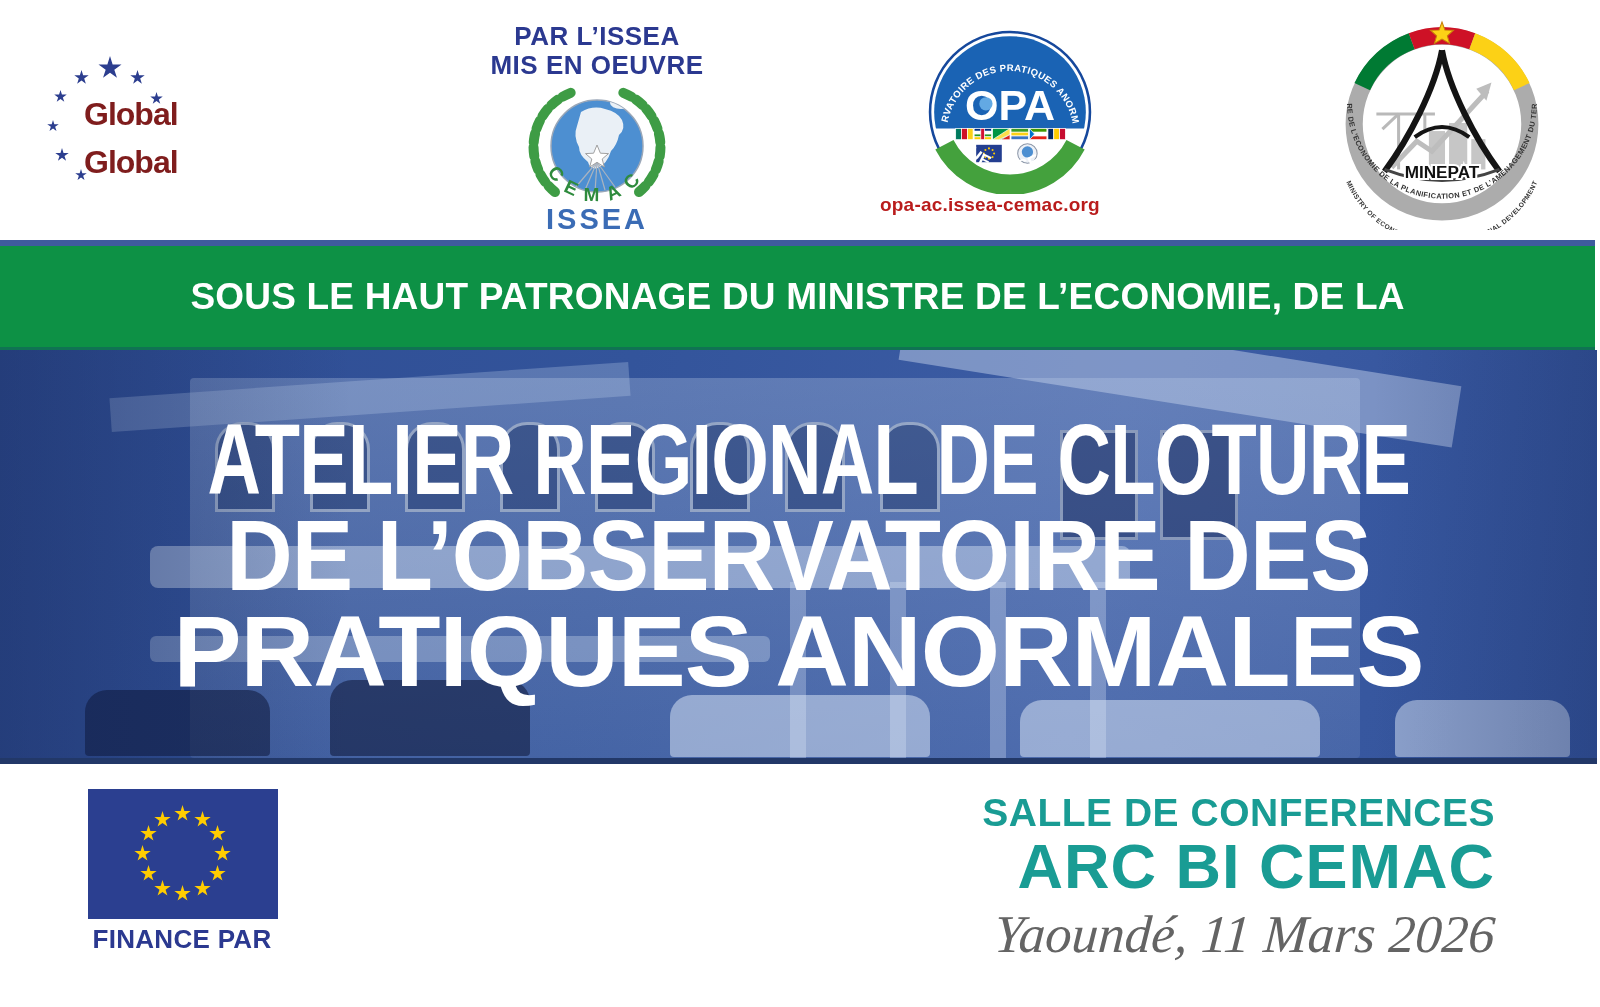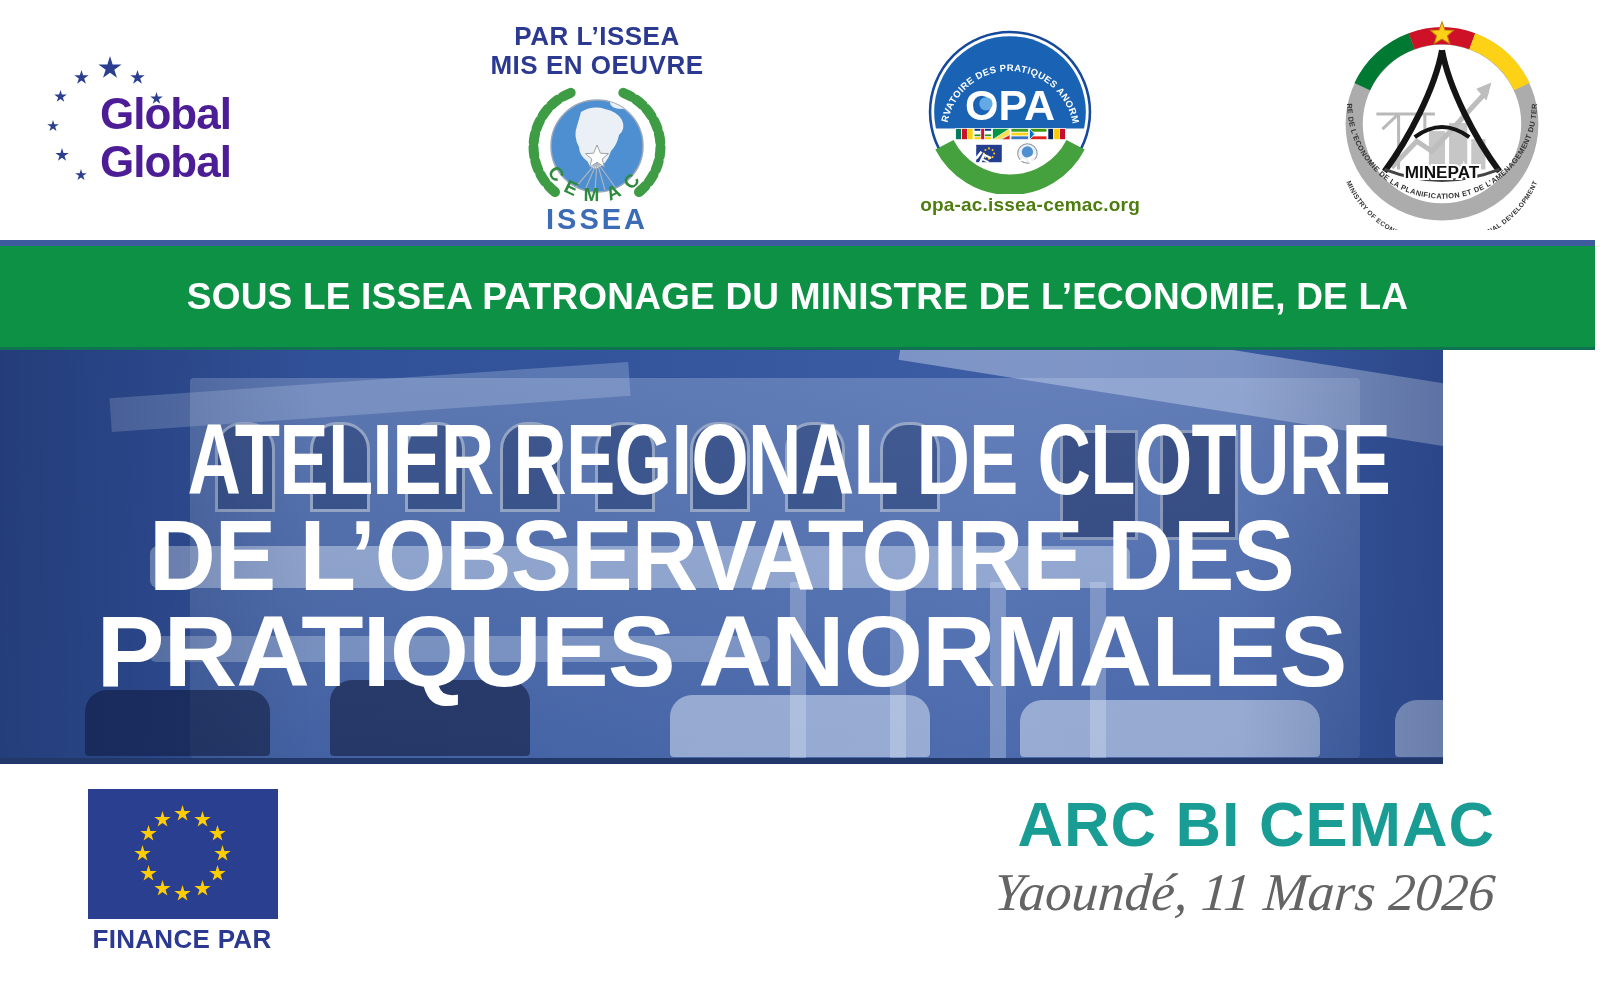--- a/index.html
+++ b/index.html
@@ -7,46 +7,46 @@
           font-family:"Liberation Sans","DejaVu Sans",sans-serif;}
 
   
   .top-band{position:absolute;left:0;top:0;width:1600px;height:240px;background:#fff;}
 
   
   .gg-logo{position:absolute;left:20px;top:40px;width:300px;height:170px;}
   .star{position:absolute;background:#2C3E8F;
         clip-path:polygon(50% 0%,61% 35%,98% 35%,68% 57%,79% 91%,50% 70%,21% 91%,32% 57%,2% 35%,39% 35%);}
   .eu-star{background:#FFCC00;}
-  .gg-text{position:absolute;left:80px;top:50px;color:#4c1d95;font-weight:700;
-           font-size:44px;line-height:48px;letter-spacing:-1px;}
+  .gg-text{position:absolute;left:64px;top:50px;color:#7f1d1d;font-weight:700;
+           font-size:32px;line-height:48px;letter-spacing:-1px;}
 
   
   .issea-caption{position:absolute;left:440px;top:22px;width:314px;text-align:center;
                  color:#2B3990;font-weight:700;font-size:26px;line-height:29px;letter-spacing:.5px;}
   .issea-logo{position:absolute;left:477px;top:82px;}
 
   
   .opa-logo{position:absolute;left:928px;top:30px;}
-  .opa-site{position:absolute;left:880px;top:194px;width:260px;text-align:right;
-            color:#4d7c0f;font-weight:700;font-size:19px;letter-spacing:.2px;}
+  .opa-site{position:absolute;left:880px;top:194px;width:260px;text-align:left;
+            color:#b91c1c;font-weight:700;font-size:19px;letter-spacing:.2px;}
 
   
   .minepat-logo{position:absolute;left:1336px;top:18px;}
 
   
   .navy-line{position:absolute;left:0;top:240px;width:1595px;height:6px;background:#3E5B9E;}
   .green-banner{position:absolute;left:0;top:246px;width:1595px;height:104px;background:#0D9145;
                 border-bottom:3px solid rgba(20,60,110,.35);box-sizing:border-box;
                 display:flex;flex-direction:column;justify-content:center;align-items:center;}
   .green-banner .bline{color:#fff;font-weight:700;font-size:37px;line-height:45px;letter-spacing:.2px;
                        text-align:center;white-space:nowrap;}
 
   
-  .blue-section{position:absolute;left:0;top:350px;width:1443px;height:408px;
+  .blue-section{position:absolute;left:0;top:350px;width:1597px;height:408px;
                 background:linear-gradient(100deg,#2E4C92 0%,#33549B 38%,#3D5DA5 68%,#32529A 100%);
                 border-bottom:6px solid #223868;box-sizing:content-box;overflow:hidden;}
   .photo{position:absolute;inset:0;z-index:1;}
   .photo .facade{position:absolute;left:190px;top:28px;width:1170px;height:380px;border-radius:4px;
                  background:linear-gradient(180deg,rgba(192,208,234,.30),rgba(160,182,216,.16));}
   .photo .roof-r{position:absolute;left:900px;top:-8px;width:560px;height:62px;transform:rotate(9deg);
                  background:rgba(226,236,250,.40);}
   .photo .roof-l{position:absolute;left:110px;top:30px;width:520px;height:34px;transform:rotate(-4deg);
                  background:rgba(212,226,246,.25);}
   .photo .slab1{position:absolute;left:150px;top:196px;width:980px;height:42px;border-radius:8px;
@@ -244,21 +244,21 @@
       </text>
       <path id="mp-en" d="M 2,122 A 103,103 0 1 0 208,122" fill="none"></path>
       <text font-size="6.6" font-weight="700" fill="#333333" letter-spacing=".4" text-anchor="middle">
         <textPath href="#mp-en" startOffset="50%">MINISTRY OF ECONOMY PLANNING AND REGIONAL DEVELOPMENT</textPath>
       </text>
     </svg>
   </header>
 
   <div class="navy-line"></div>
   <section class="green-banner">
-    <div class="bline">SOUS LE ISSEA PATRONAGE DU MINISTRE DE L’ECONOMIE, DE LA</div>
+    <div class="bline">SOUS LE HAUT PATRONAGE DU MINISTRE DE L’ECONOMIE, DE LA</div>
   </section>
 
   <section class="blue-section">
     <div class="photo">
       <div class="roof-l"></div>
       <div class="roof-r"></div>
       <div class="facade"></div>
       <div class="slab1"></div>
       <div class="slab2"></div>
       <div class="arch-row">
@@ -304,17 +304,18 @@
       <span class="star eu-star" style="left:66px;top:91px;width:17px;height:17px;"></span>
       <span class="star eu-star" style="left:52px;top:76px;width:17px;height:17px;"></span>
       <span class="star eu-star" style="left:46px;top:56px;width:17px;height:17px;"></span>
       <span class="star eu-star" style="left:52px;top:36px;width:17px;height:17px;"></span>
       <span class="star eu-star" style="left:66px;top:22px;width:17px;height:17px;"></span>
     </div>
     <div class="eu-caption">
       <div>FINANCE PAR</div>
     </div>
     <div class="venue">
+      <div class="venue-l1">SALLE DE CONFERENCES</div>
       <div class="venue-l2">ARC BI CEMAC</div>
       <div class="venue-date">Yaoundé, 11 Mars 2026</div>
     </div>
   </footer>
 </div>
 
 </body></html>

